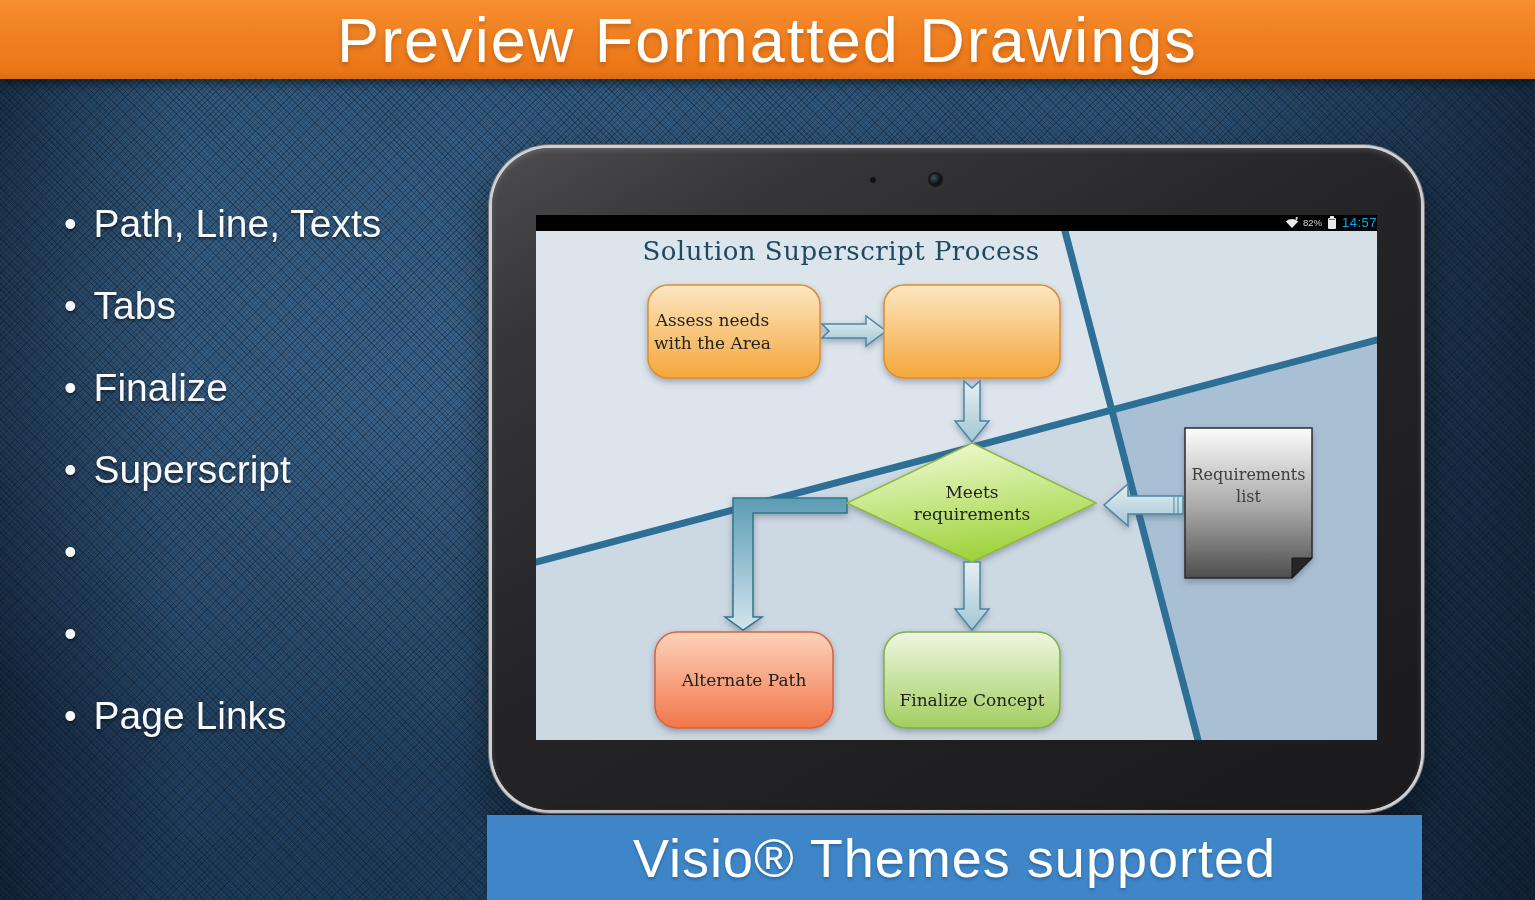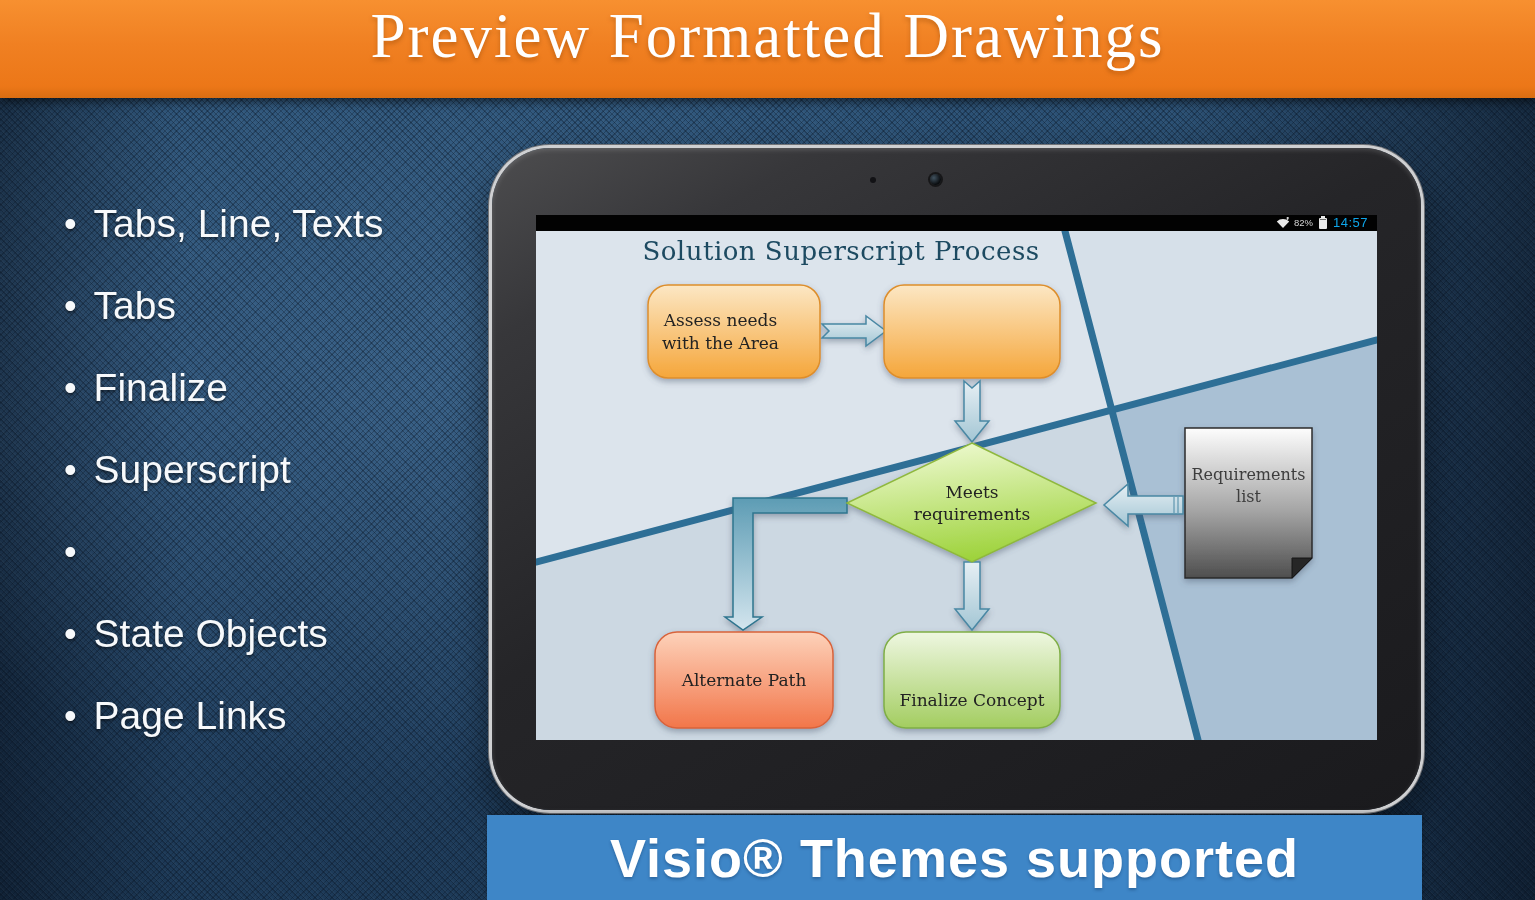--- a/index.html
+++ b/index.html
@@ -6,99 +6,98 @@
   .stage{position:relative;width:1535px;height:900px;overflow:hidden;
     font-family:"Liberation Sans",sans-serif;
     background:
       repeating-linear-gradient(45deg, rgba(8,18,32,.30) 0 1px, rgba(255,255,255,0.025) 1px 2px, rgba(0,0,0,0) 2px 4px),
       repeating-linear-gradient(-45deg, rgba(8,18,32,.30) 0 1px, rgba(0,0,0,0) 1px 4px),
       radial-gradient(ellipse 1050px 620px at 30% 42%, rgba(98,152,198,.30), rgba(0,0,0,0) 66%),
       linear-gradient(90deg, rgba(4,10,20,.5) 0%, rgba(4,10,20,0) 12%, rgba(4,10,20,0) 76%, rgba(4,10,20,.55) 100%),
       linear-gradient(180deg,#2e5579 0%,#284a6d 45%,#1d3a58 100%);
   }
   
-  .banner{position:absolute;left:0;top:0;width:1535px;height:98px;
+  .banner{position:absolute;left:0;top:0;width:1535px;height:79px;
     background:linear-gradient(180deg,#f79030 0%,#f08022 45%,#ec7718 88%,#d96d12 100%);
     box-shadow:0 4px 9px rgba(0,0,0,.55);
-    display:flex;align-items:flex-start;justify-content:center;z-index:5;font-family:Liberation Serif, serif;}
+    display:flex;align-items:center;justify-content:center;z-index:5;}
   .banner-text{color:#fff;font-size:63px;font-weight:300;letter-spacing:2px;
     text-shadow:0 3px 4px rgba(130,60,0,.40);}
   
   .features{position:absolute;left:64px;top:203px;margin:0;padding:0;list-style:none;z-index:3;}
   .features li{display:flex;align-items:center;height:41px;margin-bottom:41px;
     color:#f7f9fb;font-size:39px;font-weight:400;text-shadow:0 2px 3px rgba(0,0,0,.5);}
   .features .dot{margin-right:17px;font-size:36px;line-height:41px;}
   
   .tablet{position:absolute;left:492px;top:148px;width:929px;height:662px;border-radius:58px;
     background:linear-gradient(150deg,#4d4d4f 0%,#37373a 16%,#252528 45%,#1a1a1d 100%);
     box-shadow:0 0 0 3px #cfd0d2,0 0 0 4px #707276,0 16px 42px rgba(0,0,0,.55),
                inset 0 2px 5px rgba(255,255,255,.16);
     z-index:4;}
   .camera{position:absolute;left:438px;top:26px;width:11px;height:11px;border-radius:50%;
     background:radial-gradient(circle at 35% 35%,#41525f,#0a0d10 68%);
     box-shadow:0 0 0 2px rgba(0,0,0,.55);}
   .sensor{position:absolute;left:378px;top:29px;width:6px;height:6px;border-radius:50%;background:#121215;}
   .screen{position:absolute;left:44px;top:67px;width:841px;height:525px;background:#000;overflow:hidden;}
   
   .statusbar{position:absolute;left:0;top:0;width:100%;height:16px;background:#020202;
-    display:flex;align-items:center;justify-content:flex-end;gap:4px;padding-right:9px;box-sizing:border-box;}
+    display:flex;align-items:center;justify-content:flex-end;gap:4px;padding-right:0;box-sizing:border-box;}
   .battpct{color:#d6d6d6;font-size:9.5px;line-height:16px;}
   .battery{position:relative;width:8px;height:11px;background:#e9e9e9;border-radius:1px;margin:0 2px;}
   .battery::before{content:"";position:absolute;top:-2px;left:2px;width:4px;height:2px;background:#e9e9e9;}
   .battery::after{content:"";position:absolute;top:1px;left:1px;right:1px;height:1px;background:#6f6f6f;}
   .sb-time{color:#0ea5e9;font-size:13px;line-height:16px;letter-spacing:.5px;}
   
   .canvas{position:absolute;left:0;top:16px;width:841px;height:509px;background:#dce4ec;}
   .canvas svg{position:absolute;left:0;top:0;}
   .lbl{position:absolute;display:flex;flex-direction:column;align-items:center;justify-content:center;
     text-align:center;font-family:"DejaVu Serif",serif;color:#222;font-size:17px;line-height:1.32;
     pointer-events:none;}
   .lbl-title{position:absolute;left:100px;top:2px;width:410px;height:36px;display:flex;
     align-items:center;justify-content:center;font-family:"DejaVu Serif",serif;
     font-size:26px;color:#1d4a61;letter-spacing:.5px;}
   .lbl-doc{color:#3d3d3d;font-size:16px;}
   
   .footer{position:absolute;left:487px;top:815px;width:935px;height:85px;background:#3e86c7;
     display:flex;align-items:center;justify-content:center;z-index:6;
     box-shadow:0 -2px 6px rgba(0,0,0,.25);}
-  .footer-text{color:#fff;font-size:54px;font-weight:700;letter-spacing:1px;
+  .footer-text{color:#fff;font-size:54px;font-weight:400;letter-spacing:1px;
     text-shadow:0 2px 3px rgba(10,40,80,.35);}
 </style>
 </head>
 <body>
 
 <div class="stage">
 
   <header class="banner">
     <div class="banner-text">Preview Formatted Drawings</div>
   </header>
 
   <ul class="features">
     <li>
         <span class="dot">•</span>
-        <span>Tabs, Line, Texts</span>
+        <span>Path, Line, Texts</span>
       </li>
     <li>
         <span class="dot">•</span>
         <span>Tabs</span>
       </li>
     <li>
         <span class="dot">•</span>
         <span>Finalize</span>
       </li>
     <li>
         <span class="dot">•</span>
         <span>Superscript</span>
       </li>
     <li>
         <span class="dot">•</span>
       </li>
     <li>
         <span class="dot">•</span>
-        <span>State Objects</span>
       </li>
     <li>
         <span class="dot">•</span>
         <span>Page Links</span>
       </li>
   </ul>
 
   <div class="tablet">
     <div class="sensor"></div>
     <div class="camera"></div>
@@ -177,21 +176,21 @@
 
             <rect x="112" y="54" width="172" height="93" rx="20" fill="url(#gOrange)" stroke="#dd8e2b" stroke-width="1.5"></rect>
             <rect x="348" y="54" width="176" height="93" rx="20" fill="url(#gOrange)" stroke="#dd8e2b" stroke-width="1.5"></rect>
             <rect x="119" y="401" width="178" height="96" rx="22" fill="url(#gSalmon)" stroke="#d8633a" stroke-width="1.5"></rect>
             <rect x="348" y="401" width="176" height="96" rx="22" fill="url(#gGreenBox)" stroke="#7fae46" stroke-width="1.5"></rect>
           </g>
         </svg>
 
         <div class="lbl-title">Solution Superscript Process</div>
 
-        <div class="lbl" style="left:116px;top:54px;width:137px;height:93px;text-align:right;">
+        <div class="lbl" style="left:108px;top:54px;width:137px;height:93px;text-align:right;">
           <span>Assess needs</span>
           <span>with the Area</span>
         </div>
         <div class="lbl" style="left:336px;top:243px;width:200px;height:58px;">
           <span>Meets</span>
           <span>requirements</span>
         </div>
         <div class="lbl lbl-doc" style="left:651px;top:212px;width:123px;height:85px;">
           <span>Requirements</span>
           <span>list</span>

